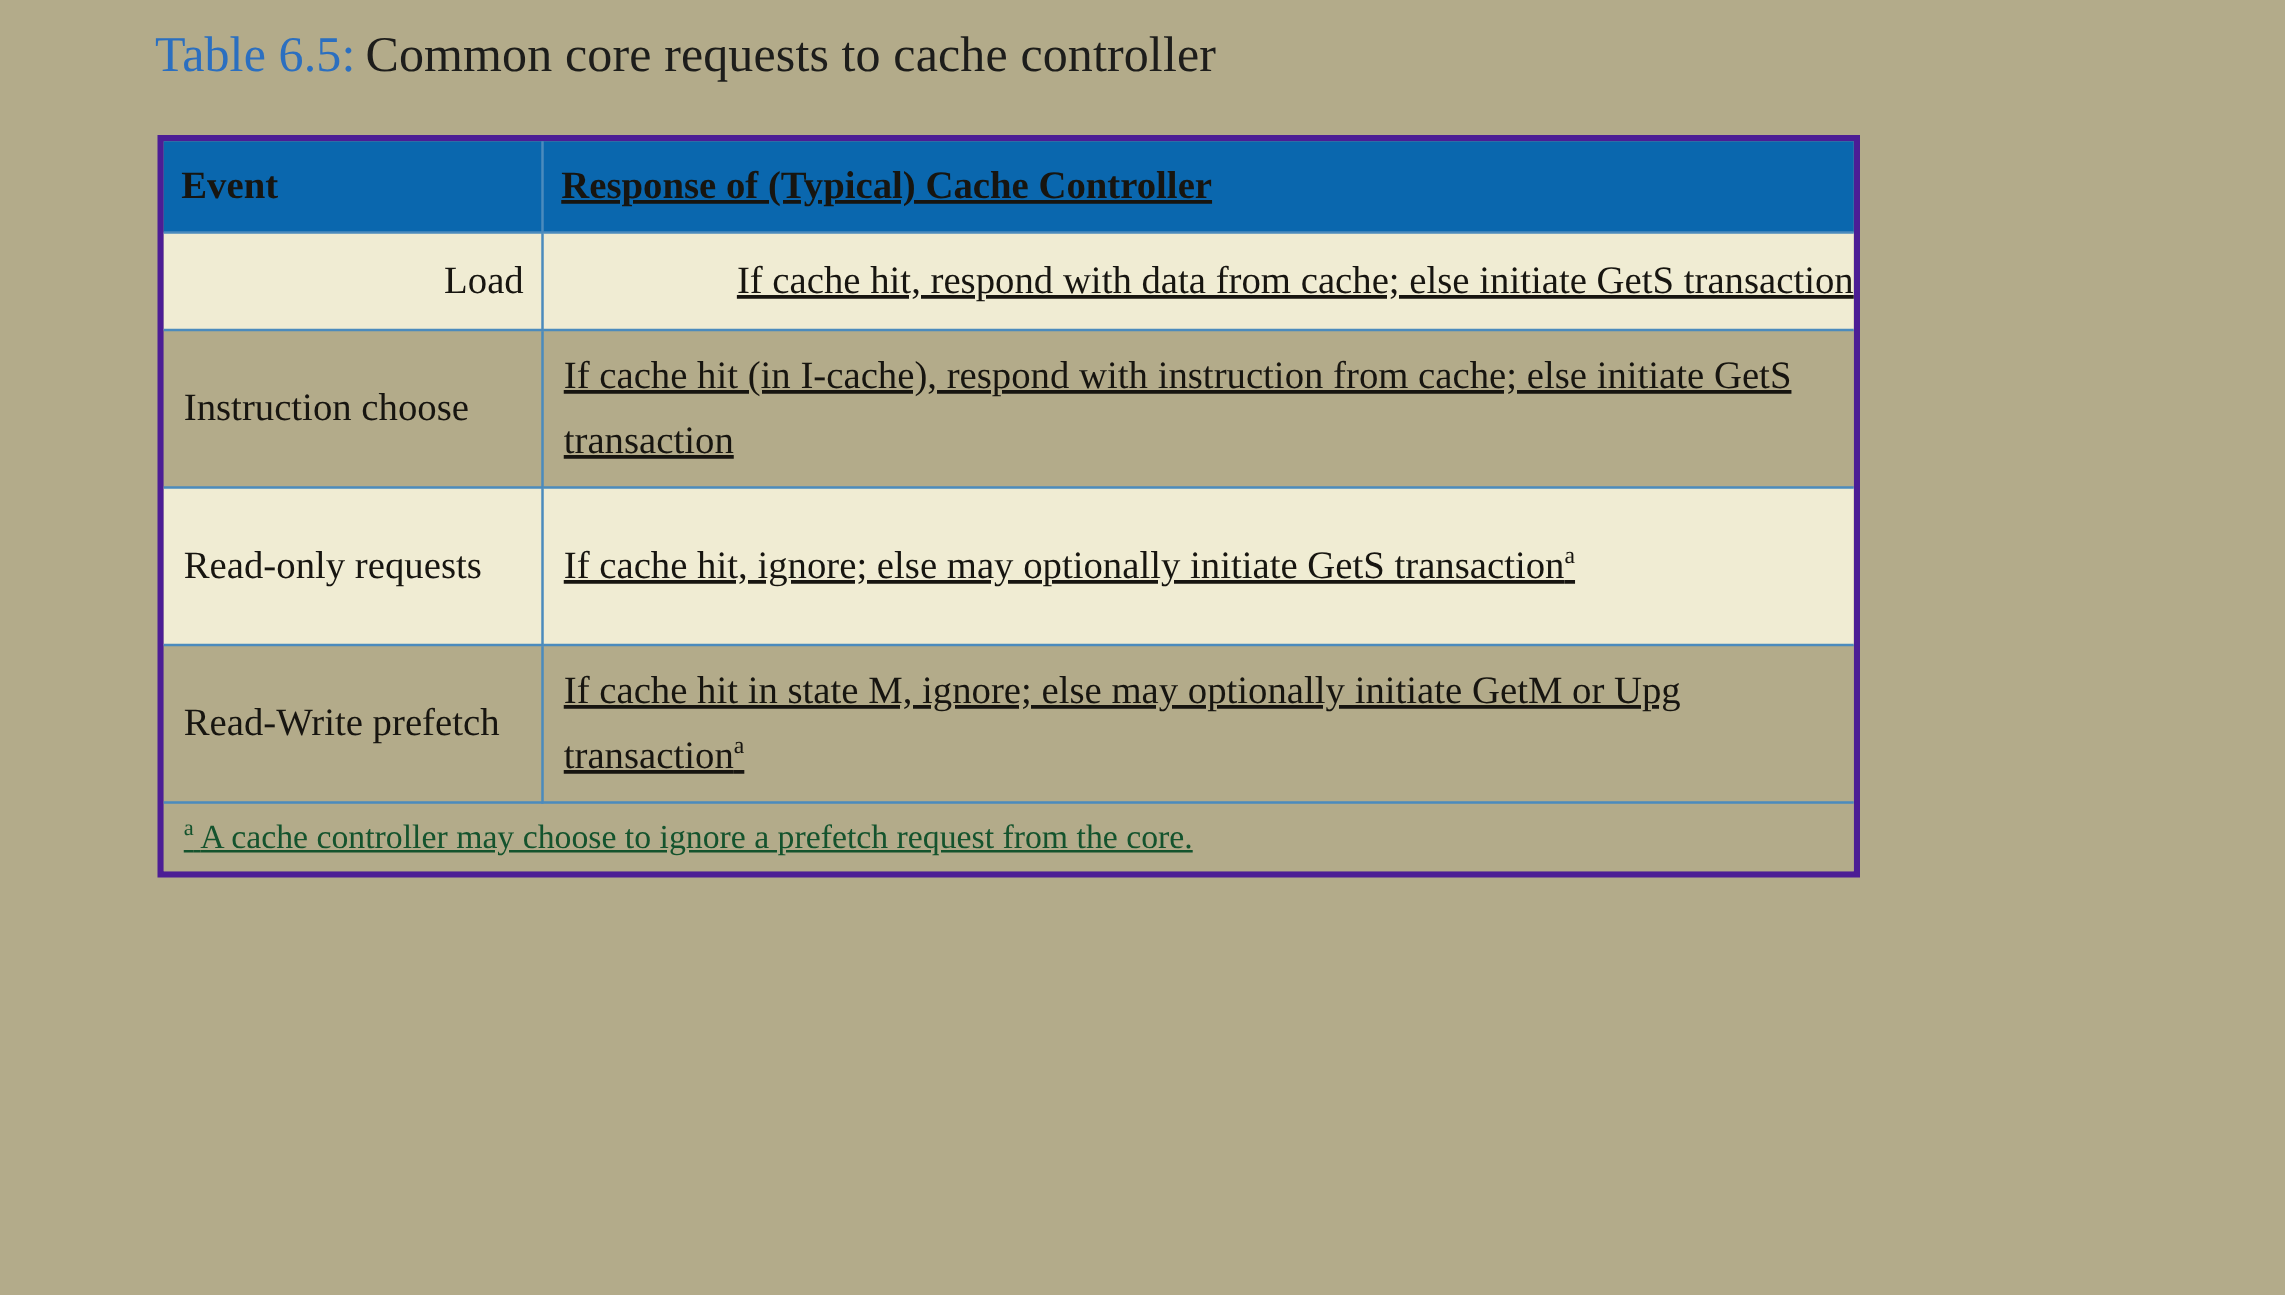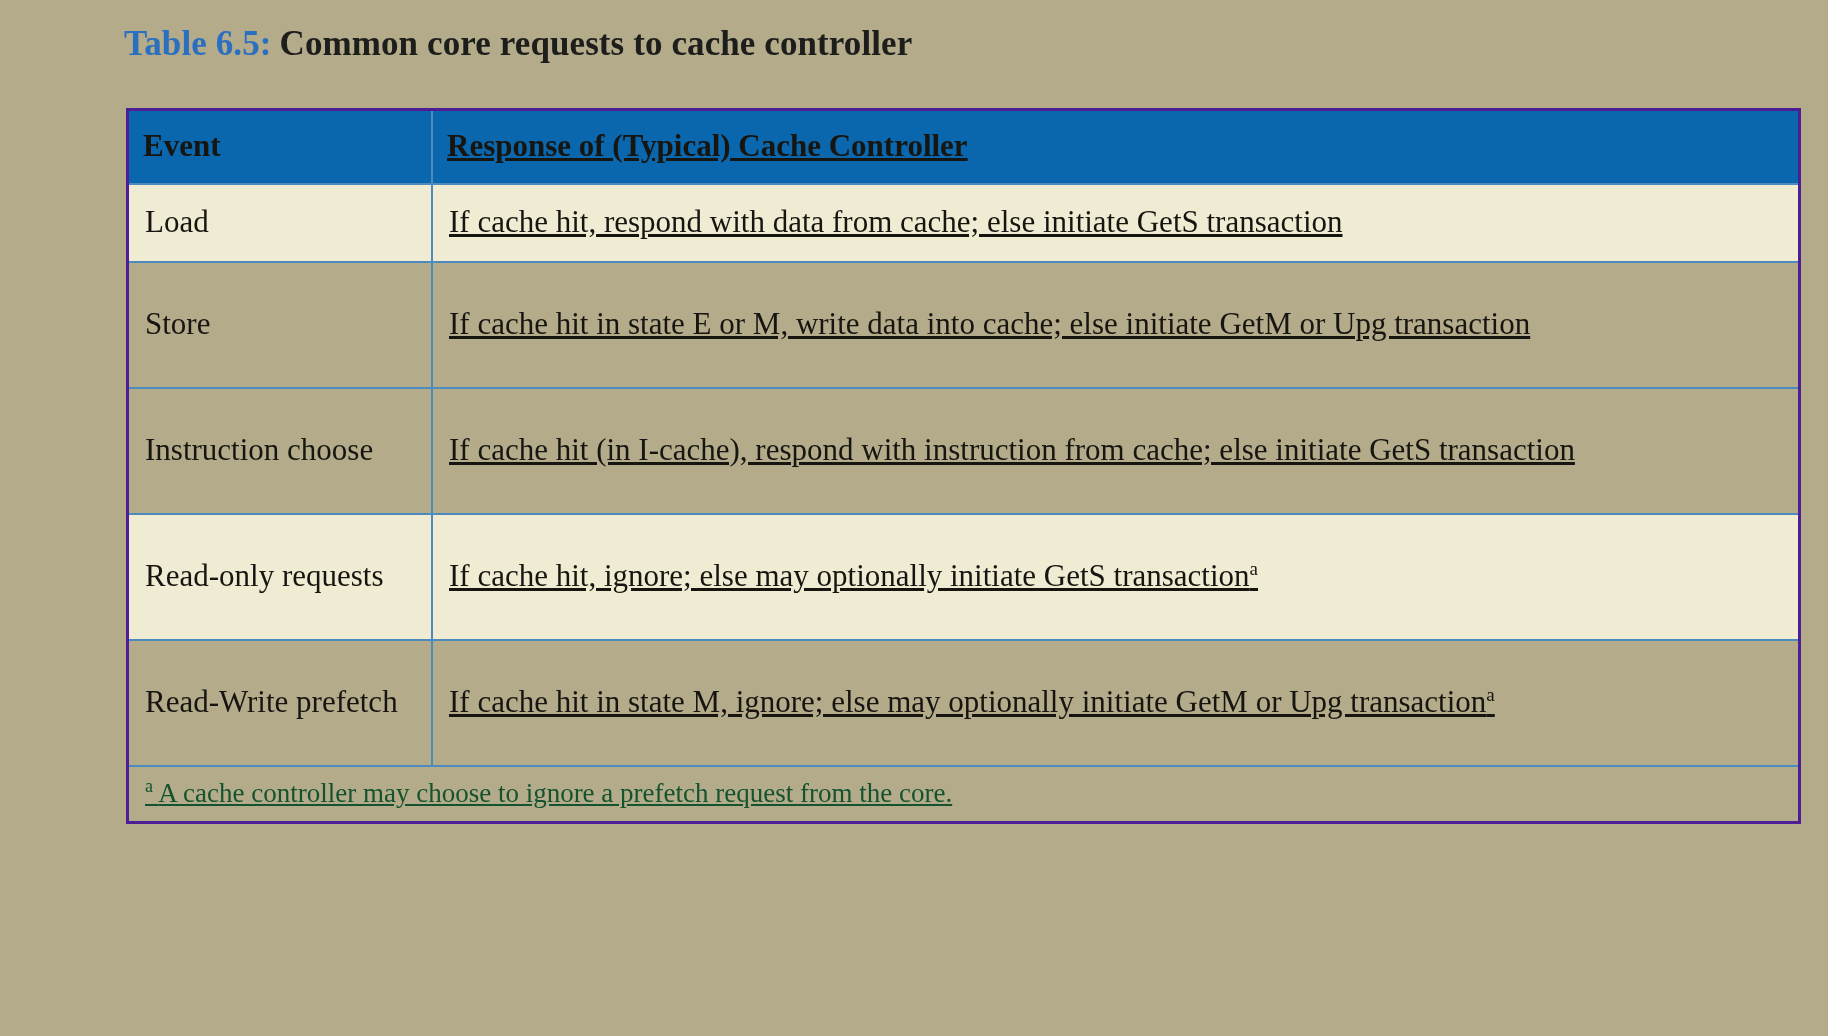--- a/index.html
+++ b/index.html
@@ -19,42 +19,41 @@
     width: 1828px;
     height: 1036px;
     background: #b3ab8a;
   }
 
   
   .caption {
     position: absolute;
     left: 124px;
     top: 22px;
-    font-size: 35px;
+    font-size: 40px;
     line-height: 44px;
     color: #1d1d1b;
     white-space: nowrap;
     letter-spacing: 0.1px;
-    font-weight: bold;
   }
   .caption .cap-label {
     color: #2b6fc0;
   }
   .caption .cap-text {
     color: #1d1d1b;
     margin-left: 8px;
   }
 
   
   .table-wrap {
     position: absolute;
     left: 126px;
     top: 108px;
-    width: 1675px;
-    border: 3px solid #4c1d95;
+    width: 1362px;
+    border: 5px solid #4c1d95;
     box-sizing: border-box;
     background: #b3ab8a;
   }
 
   table.tbl {
     border-collapse: collapse;
     width: 100%;
     table-layout: fixed;
   }
 
@@ -95,21 +94,21 @@
 
   tbody td.cell-event {
     padding-left: 16px;
   }
   tbody td.cell-resp {
     padding-left: 16px;
     padding-right: 0;
   }
 
   tbody tr.tall > td { height: 104px; }
-  tbody tr.short > td { height: 56px; }
+  tbody tr.short > td { height: 56px; text-align: right; }
 
   td sup {
     font-size: 19px;
     vertical-align: super;
     line-height: 0;
   }
 
   tfoot td.footnote {
     background: #b3ab8a;
     font-size: 27px;
@@ -143,24 +142,20 @@
           <th>Event</th>
           <th>Response of (Typical) Cache Controller</th>
         </tr>
       </thead>
       <tbody>
         <tr class="row-cream short">
           <td class="cell-event">Load</td>
           <td class="cell-resp">If cache hit, respond with data from cache; else initiate GetS transaction</td>
         </tr>
         <tr class="row-tan tall">
-          <td class="cell-event">Store</td>
-          <td class="cell-resp">If cache hit in state E or M, write data into cache; else initiate GetM or Upg transaction</td>
-        </tr>
-        <tr class="row-tan tall">
           <td class="cell-event">Instruction choose</td>
           <td class="cell-resp">If cache hit (in I-cache), respond with instruction from cache; else initiate GetS transaction</td>
         </tr>
         <tr class="row-cream tall">
           <td class="cell-event">Read-only requests</td>
           <td class="cell-resp"><span>If cache hit, ignore; else may optionally initiate GetS transaction</span><sup>a</sup></td>
         </tr>
         <tr class="row-tan tall">
           <td class="cell-event">Read-Write prefetch</td>
           <td class="cell-resp"><span>If cache hit in state M, ignore; else may optionally initiate GetM or Upg transaction</span><sup>a</sup></td>

